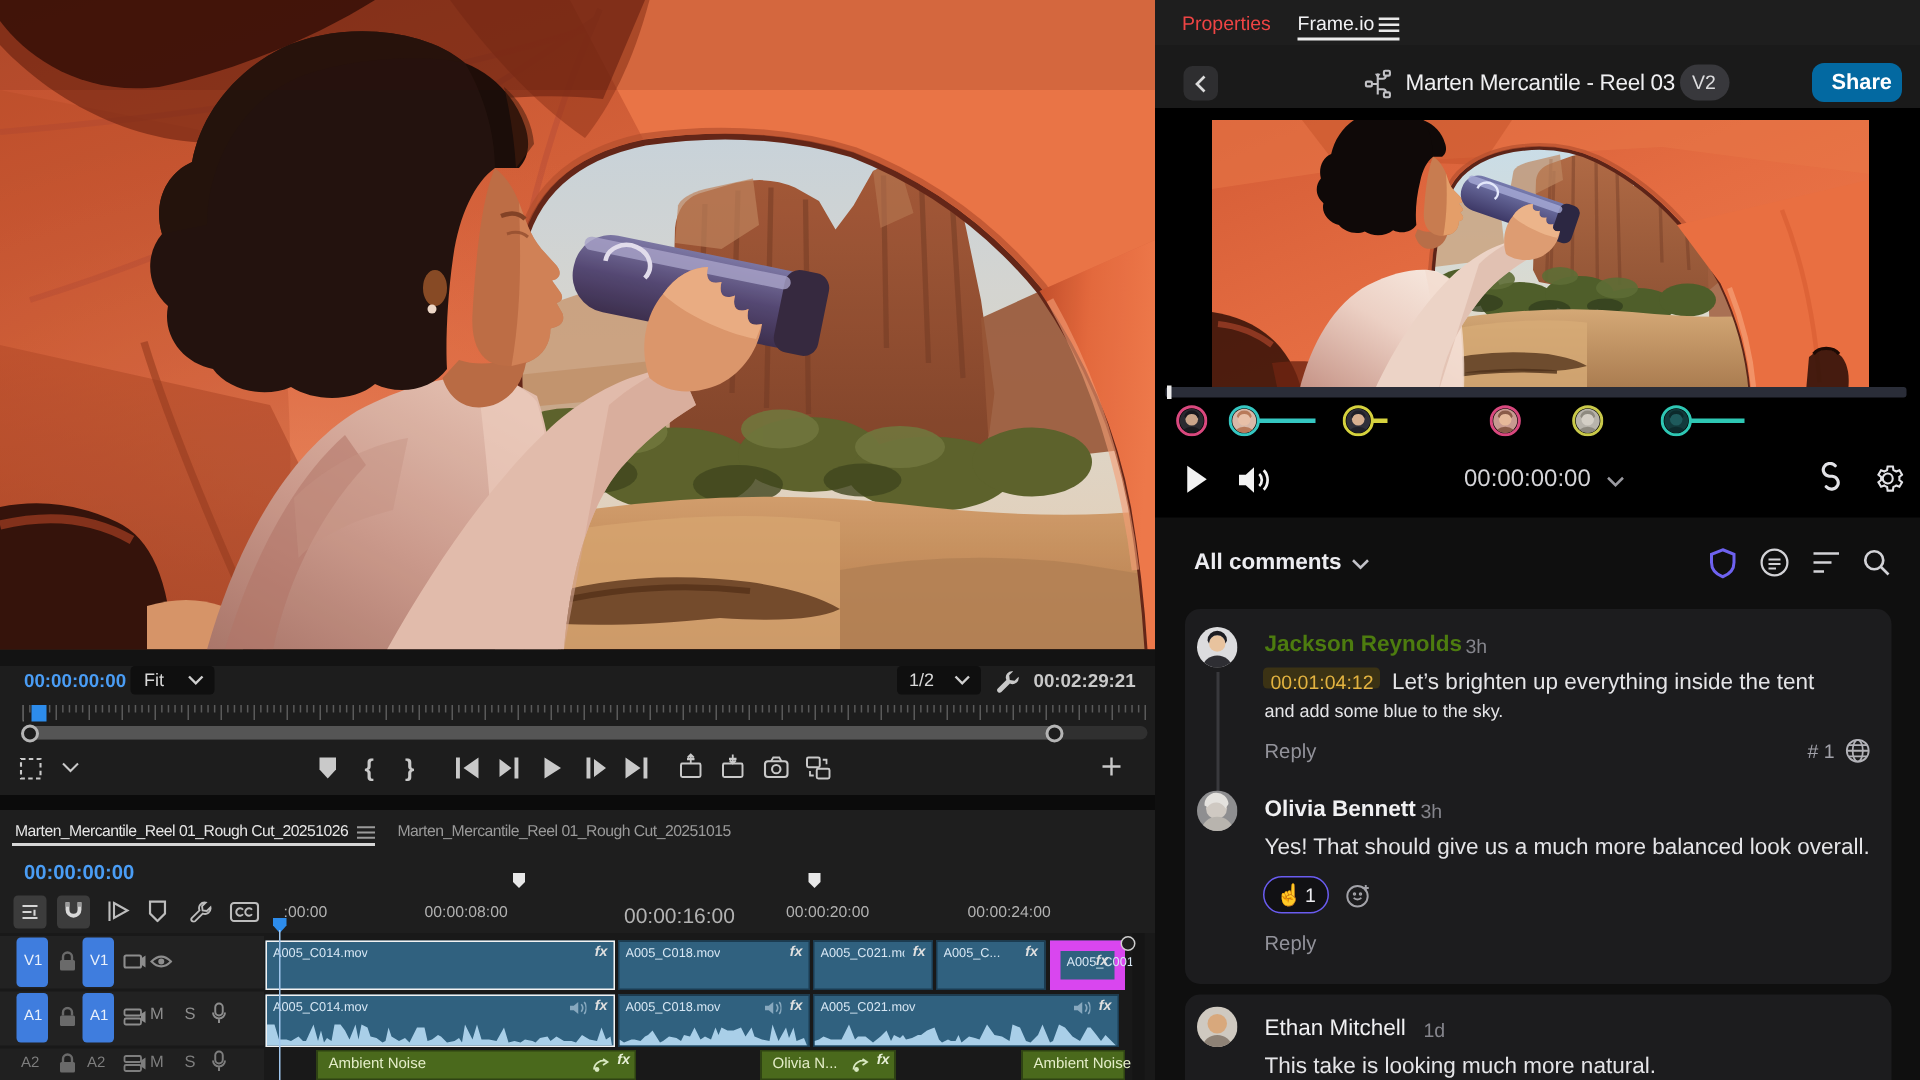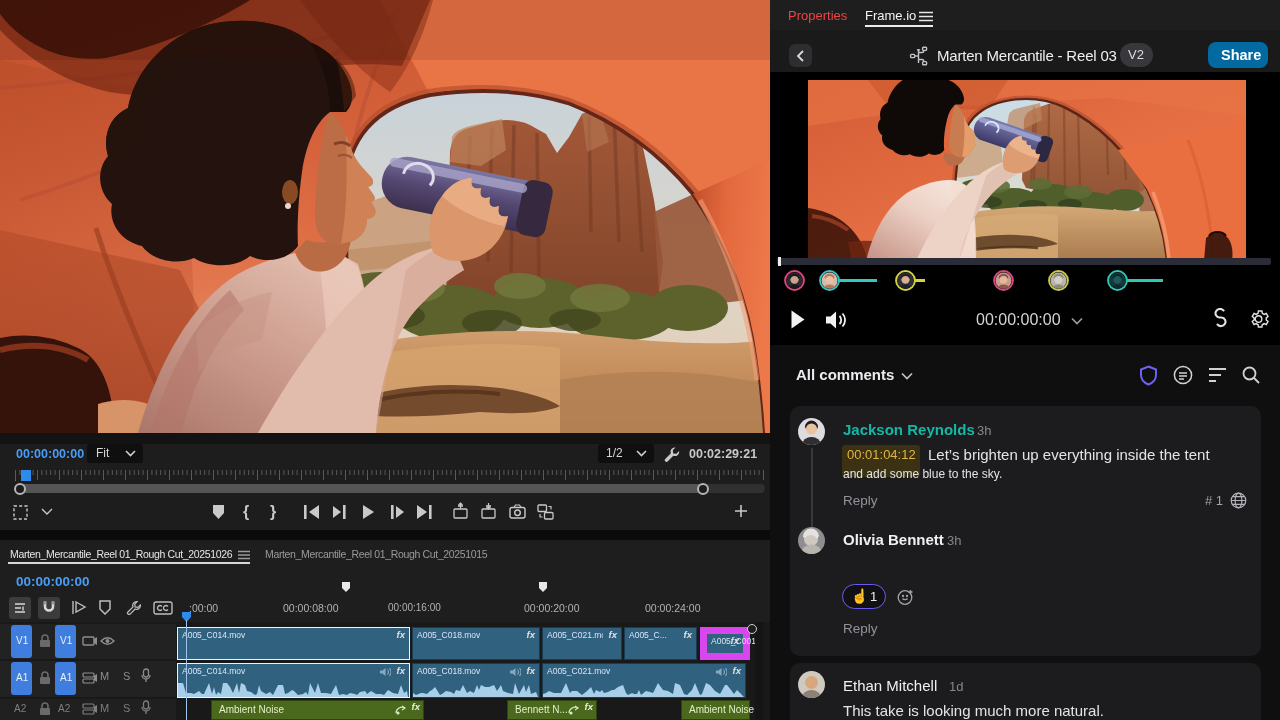--- a/index.html
+++ b/index.html
@@ -451,21 +451,21 @@
     <svg class="abs" style="left:126px;top:60px;" width="16" height="15" viewBox="0 0 18 16">
         <path d="M12.5,1.5 a4.2,4.2 0 0 0 -4.6,5.8 L2.2,13 a1.7,1.7 0 0 0 2.4,2.4 L10.3,9.7 a4.2,4.2 0 0 0 5.8,-4.6 L13.4,7.8 L10.2,7.4 L9.8,4.2 Z" fill="none" stroke="#bdbdbd" stroke-width="1.4"></path>
       </svg>
     <svg class="abs" style="left:153px;top:61px;" width="20px" height="14">
         <rect x="1" y="1" width="18" height="12" rx="2" fill="none" stroke="#bdbdbd" stroke-width="1.4"></rect>
         <path d="M9,5.5 a2.5,2.5 0 1 0 0,3 M15,5.5 a2.5,2.5 0 1 0 0,3" stroke="#bdbdbd" stroke-width="1.3" fill="none"></path>
       </svg>
 
     <div class="abs" style="left:189px;top:62px;font-size:10.5px;color:#b2b2b2;">:00:00</div>
     <div class="abs" style="left:283px;top:62px;font-size:10.5px;color:#b2b2b2;">00:00:08:00</div>
-    <div class="abs" style="left:388px;top:62px;font-size:10px;color:#b2b2b2;">00:00:16:00</div>
+    <div class="abs" style="left:416px;top:62px;font-size:14px;color:#b2b2b2;">00:00:16:00</div>
     <div class="abs" style="left:524px;top:62px;font-size:10.5px;color:#b2b2b2;">00:00:20:00</div>
     <div class="abs" style="left:645px;top:62px;font-size:10.5px;color:#b2b2b2;">00:00:24:00</div>
 
     <svg class="abs" style="left:341px;top:41px;" width="10" height="12">
         <path d="M1,1 h8 v6 l-4,4 l-4,-4 z" fill="#e8e8e8"></path>
       </svg>
     <svg class="abs" style="left:538px;top:41px;" width="10" height="12">
         <path d="M1,1 h8 v6 l-4,4 l-4,-4 z" fill="#e8e8e8"></path>
       </svg>
 
@@ -590,21 +590,21 @@
         </div>
         <div class="abs" style="left:211px;top:160px;width:213px;height:20px;background:#4a691c;border:1px solid #2e4312;">
           <span style="position:absolute;left:7px;top:3px;font-size:10px;color:#e4edc8;white-space:nowrap;">Ambient Noise</span>
           <svg style="position:absolute;right:16px;top:4px;" width="13" height="11">
             <path d="M2,8 a6,6 0 0 1 9,-5 M8,1 l3,2 l-3,2" stroke="#d8e8c0" stroke-width="1.2" fill="none"></path>
             <circle cx="4" cy="8" r="1.6" fill="#d8e8c0"></circle>
           </svg>
           <span style="position:absolute;right:3px;top:0px;font-size:9.5px;font-style:italic;font-weight:bold;color:#e8f0d8;">fx</span>
         </div>
         <div class="abs" style="left:507px;top:160px;width:90px;height:20px;background:#4a691c;border:1px solid #2e4312;">
-          <span style="position:absolute;left:7px;top:3px;font-size:10px;color:#e4edc8;white-space:nowrap;">Bennett N...</span>
+          <span style="position:absolute;left:7px;top:3px;font-size:10px;color:#e4edc8;white-space:nowrap;">Olivia N...</span>
           <svg style="position:absolute;right:16px;top:4px;" width="13" height="11">
             <path d="M2,8 a6,6 0 0 1 9,-5 M8,1 l3,2 l-3,2" stroke="#d8e8c0" stroke-width="1.2" fill="none"></path>
             <circle cx="4" cy="8" r="1.6" fill="#d8e8c0"></circle>
           </svg>
           <span style="position:absolute;right:3px;top:0px;font-size:9.5px;font-style:italic;font-weight:bold;color:#e8f0d8;">fx</span>
         </div>
         <div class="abs" style="left:681px;top:160px;width:69px;height:20px;background:#4a691c;border:1px solid #2e4312;">
           <span style="position:absolute;left:7px;top:3px;font-size:10px;color:#e4edc8;white-space:nowrap;">Ambient Noise</span>
         </div>
       </div>
@@ -905,23 +905,23 @@
             <circle cx="13.5" cy="13.5" r="13.5"></circle>
           </clipPath>
         </defs>
         <g clip-path="url(#av1)">
           <rect width="27" height="27" fill="#dcdcde"></rect>
           <path d="M4,27 a9.5,8 0 0 1 19,0 z" fill="#2e2e33"></path>
           <circle cx="13.5" cy="11" r="5.5" fill="#e8c39e"></circle>
           <path d="M7,9 a6.5,6.5 0 0 1 13,0 l-1,2 a5.5,5.5 0 0 0 -11,0 z" fill="#1d1d22"></path>
         </g>
       </svg>
-    <div class="abs" style="left:73px;top:421px;font-size:15px;font-weight:bold;color:#14b8a6;">Jackson Reynolds</div>
+    <div class="abs" style="left:73px;top:421px;font-size:15px;font-weight:bold;color:#4d7c0f;">Jackson Reynolds</div>
     <div class="abs" style="left:207px;top:423px;font-size:13px;color:#85858c;">3h</div>
-    <div class="abs" style="left:72px;top:445px;width:78px;height:32px;background:#3b3214;border-radius:3px;">
+    <div class="abs" style="left:72px;top:445px;width:78px;height:14px;background:#3b3214;border-radius:3px;">
         <span style="position:absolute;left:5px;top:2px;font-size:13px;color:#e3b341;">00:01:04:12</span>
       </div>
     <div class="abs" style="left:158px;top:446px;font-size:15px;color:#e4e4e7;">Let’s brighten up everything inside the tent</div>
     <div class="abs" style="left:73px;top:467px;font-size:12px;color:#e4e4e7;">and add some blue to the sky.</div>
     <div class="abs" style="left:73px;top:493px;font-size:13.5px;color:#92929a;">Reply</div>
     <div class="abs" style="left:435px;top:493px;font-size:13px;color:#a2a2aa;"># 1</div>
     <svg class="abs" style="left:460px;top:492px;" width="17" height="17" viewBox="0 0 17 17">
         <g stroke="#b2b2b8" stroke-width="1.2" fill="none">
           <circle cx="8.5" cy="8.5" r="7.3"></circle>
           <ellipse cx="8.5" cy="8.5" rx="3.4" ry="7.3"></ellipse>
@@ -936,20 +936,21 @@
         </defs>
         <g clip-path="url(#av2)">
           <rect width="27" height="27" fill="#8e8e90"></rect>
           <circle cx="13" cy="12" r="7" fill="#cfc9c2"></circle>
           <path d="M5,10 a8,8 0 0 1 16,-1 l-2,3 a7,7 0 0 0 -12,-1 z" fill="#e4e2de"></path>
           <path d="M3,27 a10,9 0 0 1 21,0 z" fill="#b8b4ae"></path>
         </g>
       </svg>
     <div class="abs" style="left:73px;top:531px;font-size:15px;font-weight:bold;color:#f0f0f2;">Olivia Bennett</div>
     <div class="abs" style="left:177px;top:533px;font-size:13px;color:#85858c;">3h</div>
+    <div class="abs" style="left:73px;top:556px;font-size:15px;color:#e4e4e7;">Yes! That should give us a much more balanced look overall.</div>
     <div class="abs" style="left:72px;top:584px;width:44px;height:25px;border:1.5px solid #6a5cf0;border-radius:13px;background:#111114;"></div>
     <div class="abs" style="left:81px;top:588px;font-size:14px;color:#f0b429;">☝</div>
     <div class="abs" style="left:100px;top:589px;font-size:13px;color:#ececf0;">1</div>
     <svg class="abs" style="left:127px;top:588px;" width="18" height="18" viewBox="0 0 18 18">
         <g stroke="#a2a2a8" stroke-width="1.3" fill="none">
           <circle cx="8" cy="9.5" r="6.8"></circle>
           <path d="M5.5,10.5 a3,2.6 0 0 0 5,0"></path>
           <circle cx="6" cy="8" r="0.5"></circle>
           <circle cx="10" cy="8" r="0.5"></circle>
           <path d="M13.5,2 v4 M11.5,4 h4"></path>

